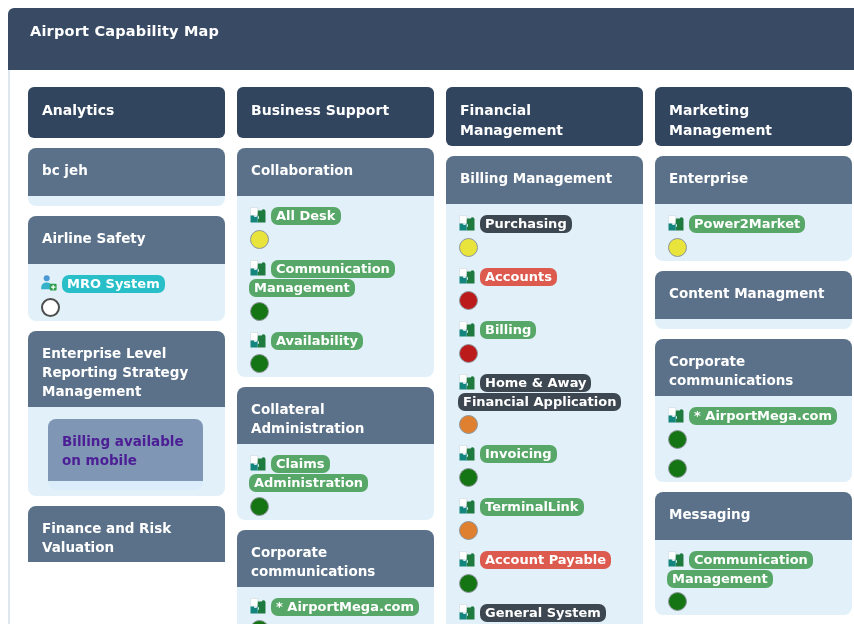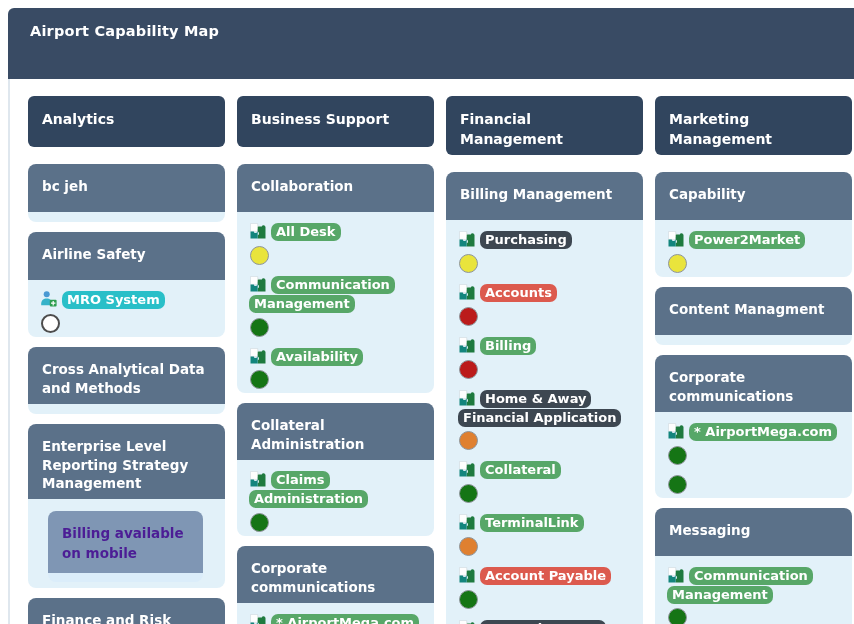--- a/index.html
+++ b/index.html
@@ -2,37 +2,37 @@
 <html style="--navy: #394b64; --col-head: #31455e; --card-head: #5b7189; --card-body: #e2f1f9; --subcard: #7f96b4; --pill-green: #57a768; --pill-teal: #29bfc8; --pill-dark: #3d4751; --pill-red: #dc5a4e; --status-yellow: #e9e43c; --status-green: #157515; --status-red: #bb1b1b; --status-orange: #df8030; --border-line: #dfe7ee;"><head>
 <meta charset="utf-8">
 <style>
   html,body{margin:0;padding:0;}
   body{
     width:854px;height:624px;overflow:hidden;background:#fff;
     font-family:"DejaVu Sans","Liberation Sans",sans-serif;
     -webkit-font-smoothing:antialiased;
   }
   .topbar{
-    margin:8px 0 0 8px;height:71px;background:var(--navy);
+    margin:8px 0 0 8px;height:62px;background:var(--navy);
     border-radius:6px 0 0 0;
   }
   .topbar-title{
     color:#fff;font-weight:bold;font-size:14.5px;letter-spacing:.2px;
     padding:15px 0 0 22px;
   }
   .content{
     margin-left:8px;border-left:2px solid var(--border-line);
     padding:17px 0 0 18px;display:flex;gap:12px;background:#fff;
     box-sizing:border-box;align-items:flex-start;
   }
   .col{width:197px;flex:0 0 197px;}
   .col-head{
     background:var(--col-head);border-radius:6px;min-height:51px;
     padding:14px 14px 6px;box-sizing:border-box;color:#fff;
-    font-weight:bold;font-size:14px;margin-bottom:17px;line-height:1.4;
+    font-weight:bold;font-size:14px;margin-bottom:10px;line-height:1.4;
   }
   .card{margin-bottom:10px;border-radius:8px;}
   .card-head{
     background:var(--card-head);border-radius:8px 8px 0 0;min-height:48px;
     padding:13px 14px 6px;box-sizing:border-box;color:#fff;
     font-weight:bold;font-size:13.5px;line-height:1.4;
   }
   .card-body{
     background:var(--card-body);border-radius:0 0 8px 8px;
     padding:10px 10px 4px 12px;
@@ -108,24 +108,20 @@
           <div class="item-line">
             <svg class="ic">
                 <use href="#i-person"></use>
               </svg><span class="pill pill-teal">MRO System</span>
           </div>
           <div class="status status-hollow"></div>
         </div>
       </div>
     </div>
 
-    <div class="card">
-      <div class="card-head">Cross Analytical Data and Methods</div>
-      <div class="card-body empty"></div>
-    </div>
 
     <div class="card">
       <div class="card-head">Enterprise Level Reporting Strategy Management</div>
       <div class="card-body">
         <div class="subcard">
           <div class="subcard-head">Billing available on mobile</div>
           <div class="subcard-body"></div>
         </div>
       </div>
     </div>
@@ -233,21 +229,21 @@
             <svg class="ic">
                 <use href="#i-app"></use>
               </svg><span class="pill pill-dark">Home &amp; Away Financial Application</span>
           </div>
           <div class="status status-orange"></div>
         </div>
         <div class="item">
           <div class="item-line">
             <svg class="ic">
                 <use href="#i-app"></use>
-              </svg><span class="pill pill-green">Collateral</span>
+              </svg><span class="pill pill-green">Invoicing</span>
           </div>
           <div class="status status-green"></div>
         </div>
         <div class="item">
           <div class="item-line">
             <svg class="ic">
                 <use href="#i-app"></use>
               </svg><span class="pill pill-green">TerminalLink</span>
           </div>
           <div class="status status-orange"></div>
@@ -270,21 +266,21 @@
         </div>
 
       </div>
     </div>
   </div>
 
   <div class="col">
     <div class="col-head">Marketing Management</div>
 
     <div class="card">
-      <div class="card-head">Capability</div>
+      <div class="card-head">Enterprise</div>
       <div class="card-body">
         <div class="item">
           <div class="item-line">
             <svg class="ic">
                 <use href="#i-app"></use>
               </svg><span class="pill pill-green">Power2Market</span>
           </div>
           <div class="status status-yellow"></div>
         </div>
       </div>

